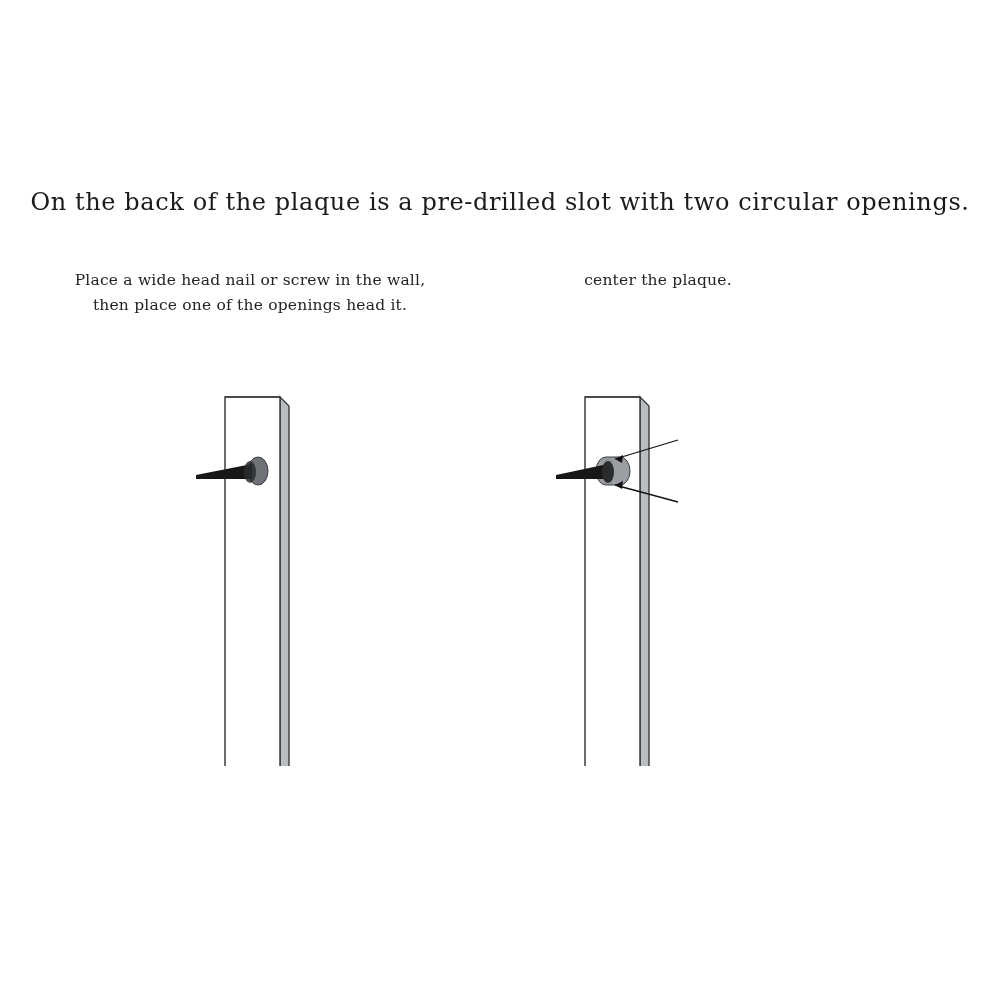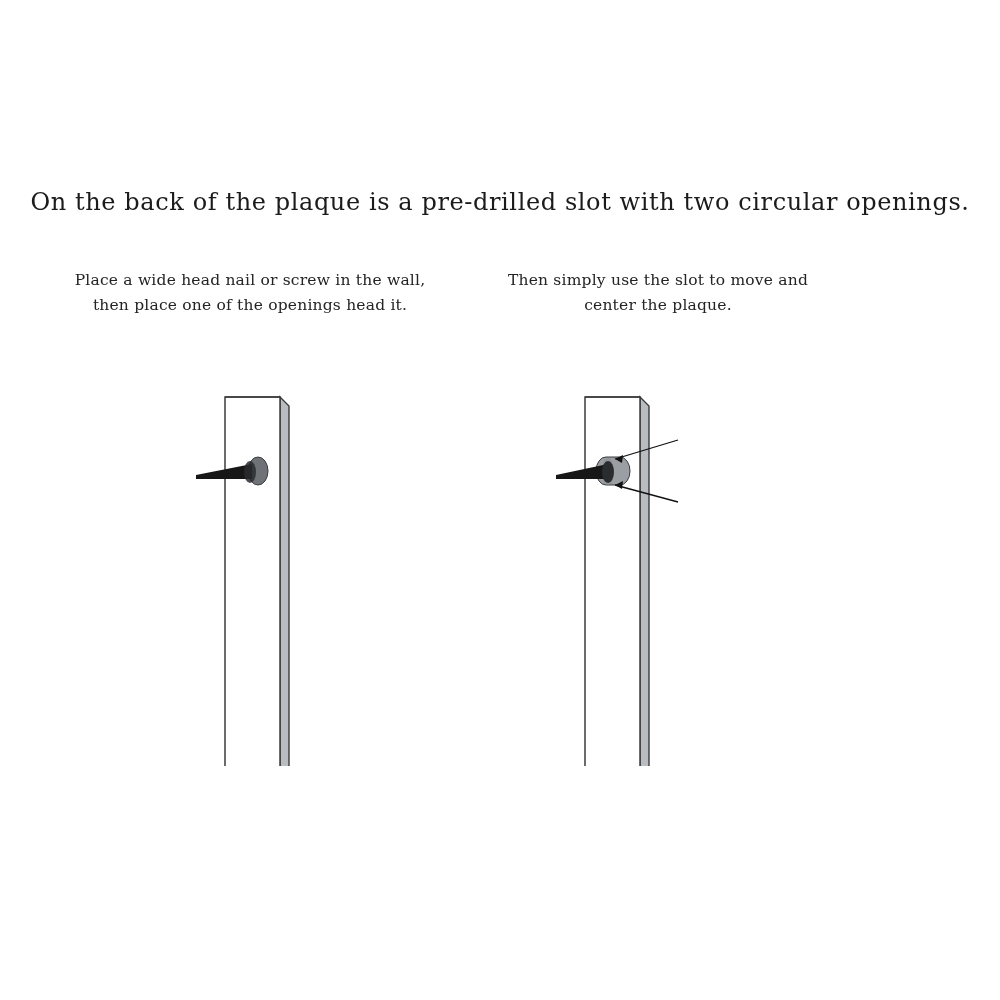--- a/index.html
+++ b/index.html
@@ -99,21 +99,20 @@
           <ellipse cx="258" cy="145" rx="10" ry="14" fill="#6f7277" stroke="#3a3c3f" stroke-width="1"></ellipse>
 
           <polygon points="252,138 196,149 196,153 252,153" fill="#171717"></polygon>
           <ellipse cx="250" cy="146" rx="6" ry="11" fill="#2a2c2e" opacity="0.85"></ellipse>
         </svg>
       </div>
     </div>
 
     <div class="panel">
       <div class="caption">
-        <span>Then simply use the slot to move and</span>
         <span>center the plaque.</span>
       </div>
 
       <div class="art">
         <svg width="500" height="440" viewBox="0 0 500 440" xmlns="http://www.w3.org/2000/svg">
 
           <polygon points="232,71 241,80 241,475 232,480" fill="#b9bcc0" stroke="#3c3c3c" stroke-width="1.4"></polygon>
 
           <polygon points="177,71 232,71 232,480 177,458" fill="#ffffff" stroke="#3c3c3c" stroke-width="1.5"></polygon>
           <line x1="177" y1="71" x2="232" y2="71" stroke="#3c3c3c" stroke-width="1.5"></line>

